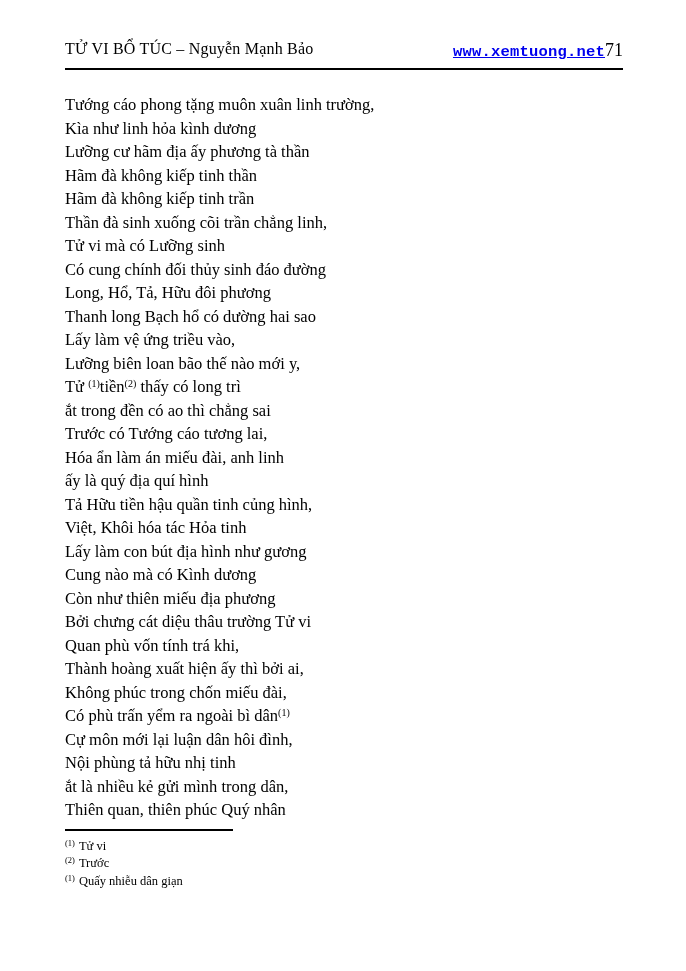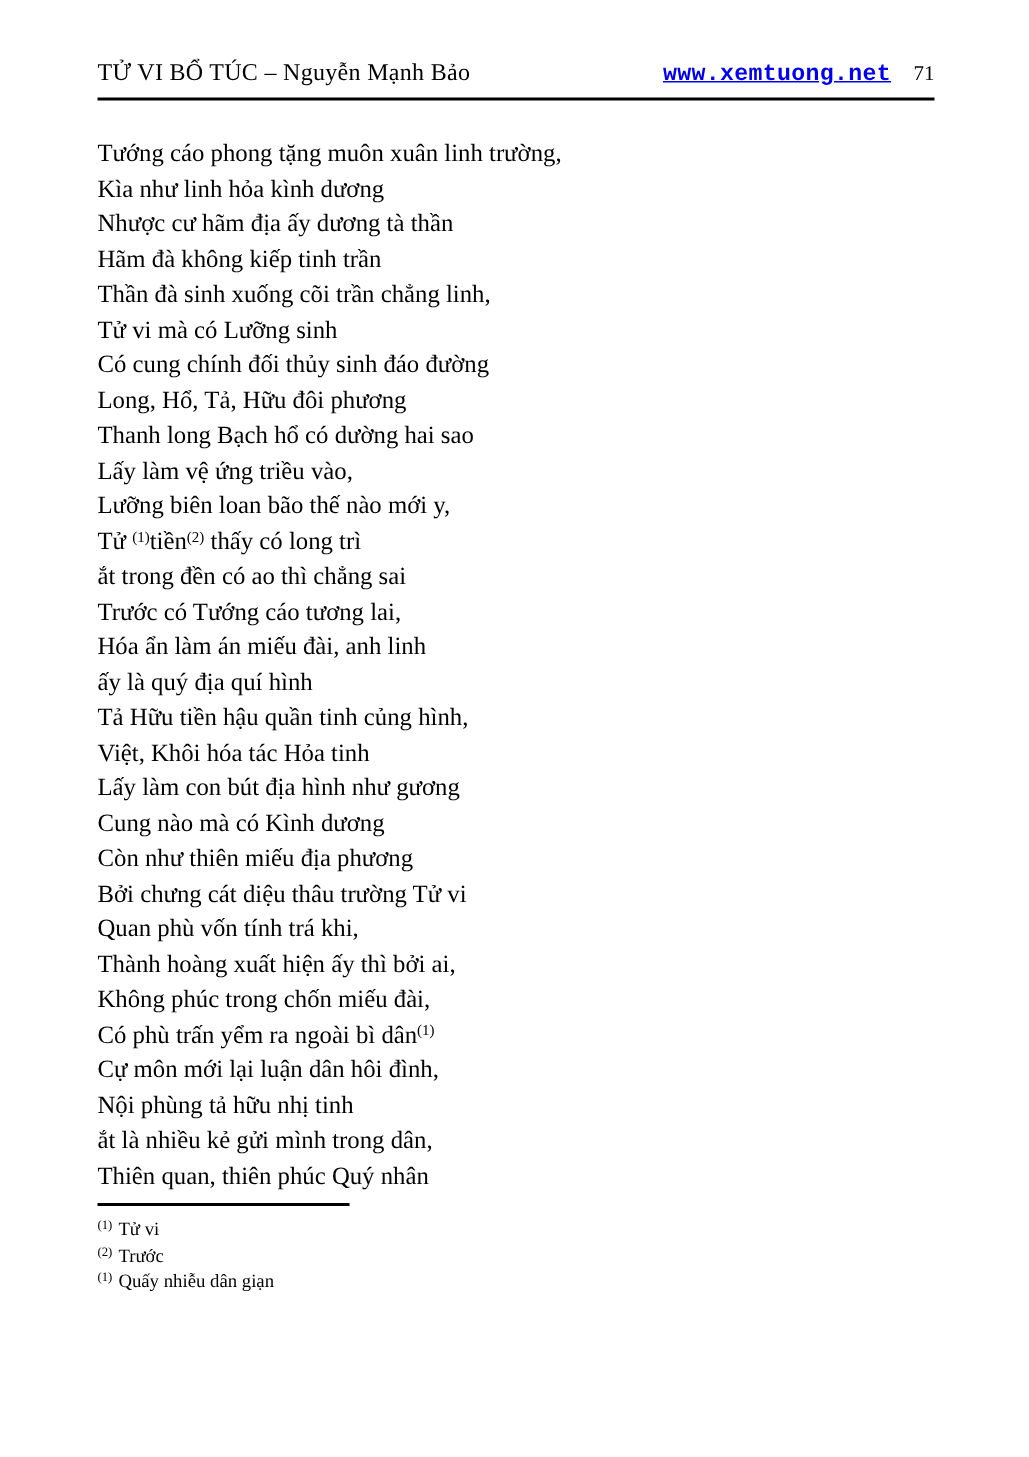--- a/index.html
+++ b/index.html
@@ -32,22 +32,21 @@
   }
   .site-link {
     font-family: Liberation Mono, monospace;
     font-weight: bold;
     font-size: 15.5px;
     color: #0000EE;
     text-decoration: underline;
     letter-spacing: 0.2px;
   }
   .page-num {
-    font-size: 14px;
-    margin-left: 15px;
+    font-size: 18px;
   }
   .header-rule {
     border: none;
     border-top: 2px solid #000000;
     margin: 7px 0 0 0;
   }
   .poem {
     margin-top: 23px;
     font-size: 16.5px;
     line-height: 23.5px;
@@ -87,21 +86,22 @@
       <a href="#" class="site-link">www.xemtuong.net</a>
       <span class="page-num">71</span>
     </span>
   </div>
 
   <hr class="header-rule">
 
   <div class="poem">
       <div class="poem-line">Tướng cáo phong tặng muôn xuân linh trường,</div>
       <div class="poem-line">Kìa như linh hỏa kình dương</div>
-      <div class="poem-line">Nhược cư hãm địa ấy dương tà thần</div>
+      <div class="poem-line">Lưỡng cư hãm địa ấy phương tà thần</div>
+      <div class="poem-line">Hãm đà không kiếp tinh thần</div>
       <div class="poem-line">Hãm đà không kiếp tinh trần</div>
       <div class="poem-line">Thần đà sinh xuống cõi trần chẳng linh,</div>
       <div class="poem-line">Tử vi mà có Lưỡng sinh</div>
       <div class="poem-line">Có cung chính đối thủy sinh đáo đường</div>
       <div class="poem-line">Long, Hổ, Tả, Hữu đôi phương</div>
       <div class="poem-line">Thanh long Bạch hổ có dường hai sao</div>
       <div class="poem-line">Lấy làm vệ ứng triều vào,</div>
       <div class="poem-line">Lưỡng biên loan bão thế nào mới y,</div>
       <div class="poem-line"><span>Tử </span><sup>(1)</sup><span>tiền</span><sup>(2)</sup><span> thấy có long trì</span></div>
       <div class="poem-line">ắt trong đền có ao thì chẳng sai</div>

